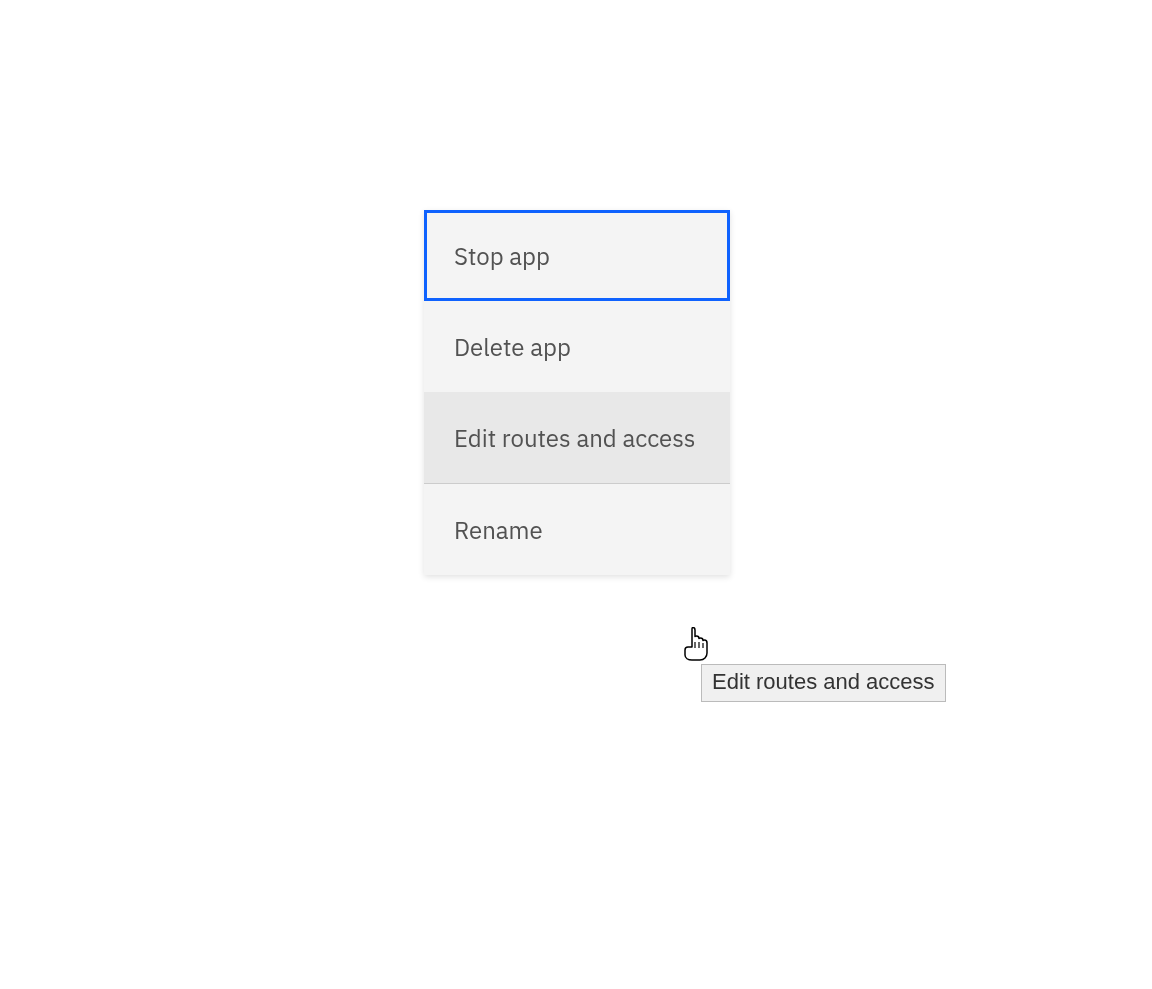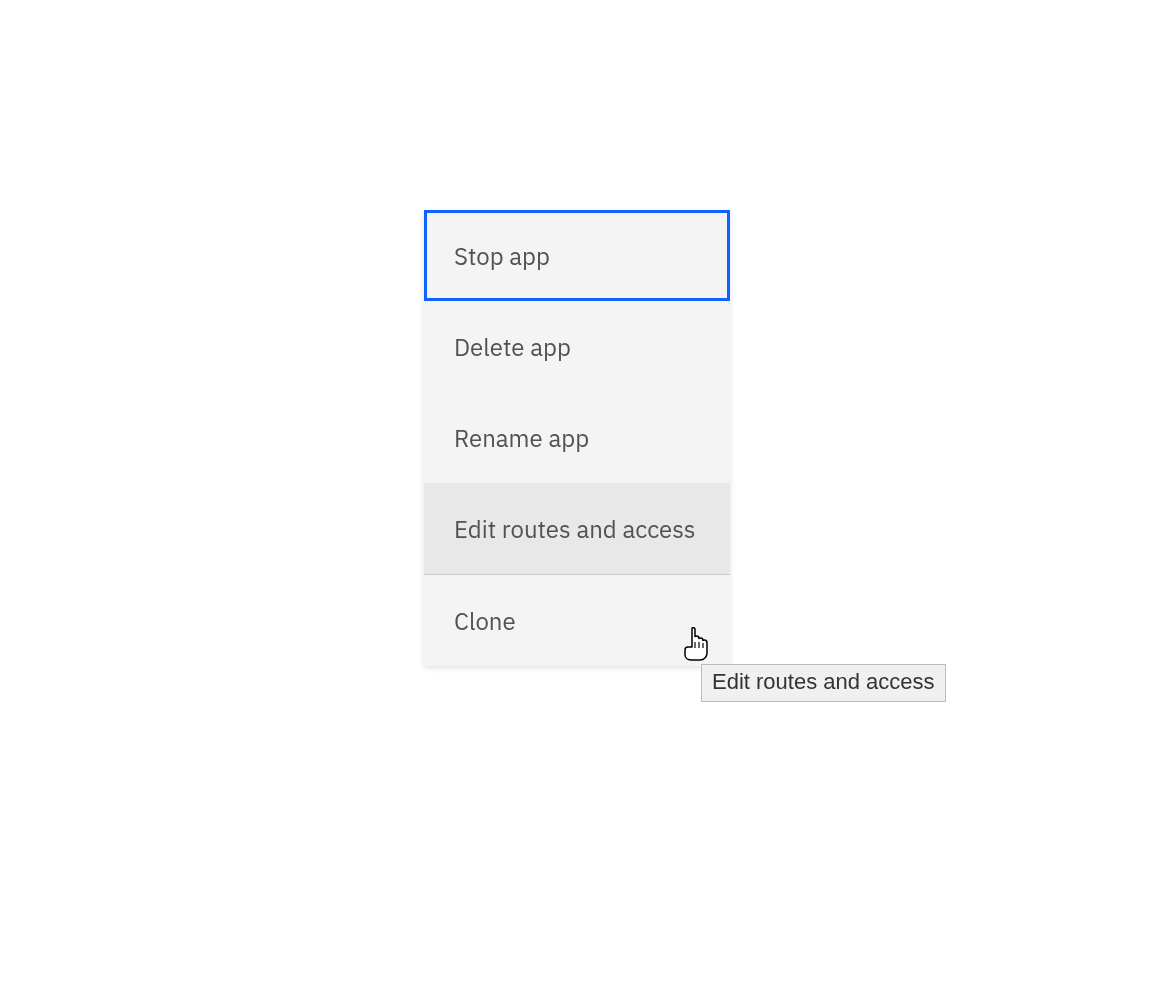--- a/index.html
+++ b/index.html
@@ -76,29 +76,26 @@
 </head>
 <body>
 
 <div class="menu">
   <div class="menu-item focused">
     <span class="menu-item-label">Stop app</span>
   </div>
   <div class="menu-item">
     <span class="menu-item-label">Delete app</span>
   </div>
-  <div class="menu-item">
-    <span class="menu-item-label">Rename app</span>
-  </div>
   <div class="menu-item hovered">
     <span class="menu-item-label">Edit routes and access</span>
   </div>
   <div class="menu-divider"></div>
   <div class="menu-item">
-    <span class="menu-item-label">Clone</span>
+    <span class="menu-item-label">Rename</span>
   </div>
 </div>
 
 <div class="tooltip">
   <span>Edit routes and access</span>
 </div>
 
 <svg class="cursor" width="30" height="34" viewBox="0 0 30 34">
   <path d="M 10 2 L 10 20 L 6 20 C 4 20 3 21 3 23 L 3 28 C 3 31 6 33 10 33 L 18 33 C 22 33 25 30 25 26 L 25 16 C 25 14 24 13 22.5 13 C 21.5 13 21 13.5 21 13.5 C 21 12 20 11 18.5 11 C 17.5 11 17 11.5 17 11.5 C 17 10 16 9 14.5 9 C 13.5 9 13 9.5 13 9.5 L 13 3 C 13 1.5 12 0.5 11 0.5 C 10 0.5 10 2 10 2 Z" fill="#ffffff" stroke="#000000" stroke-width="1.5" stroke-linejoin="round"></path>
   <line x1="13" y1="15" x2="13" y2="21" stroke="#000000" stroke-width="1.2"></line>

